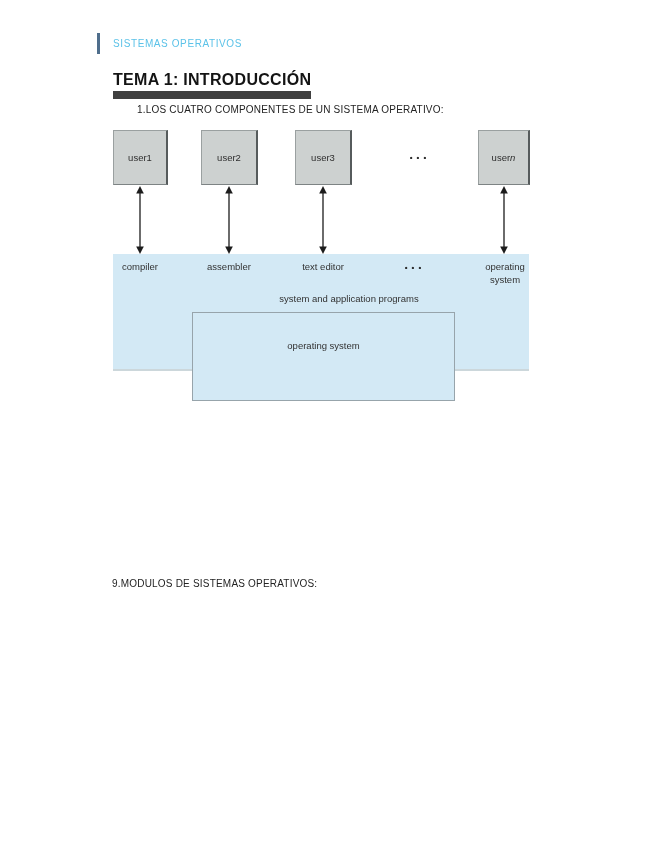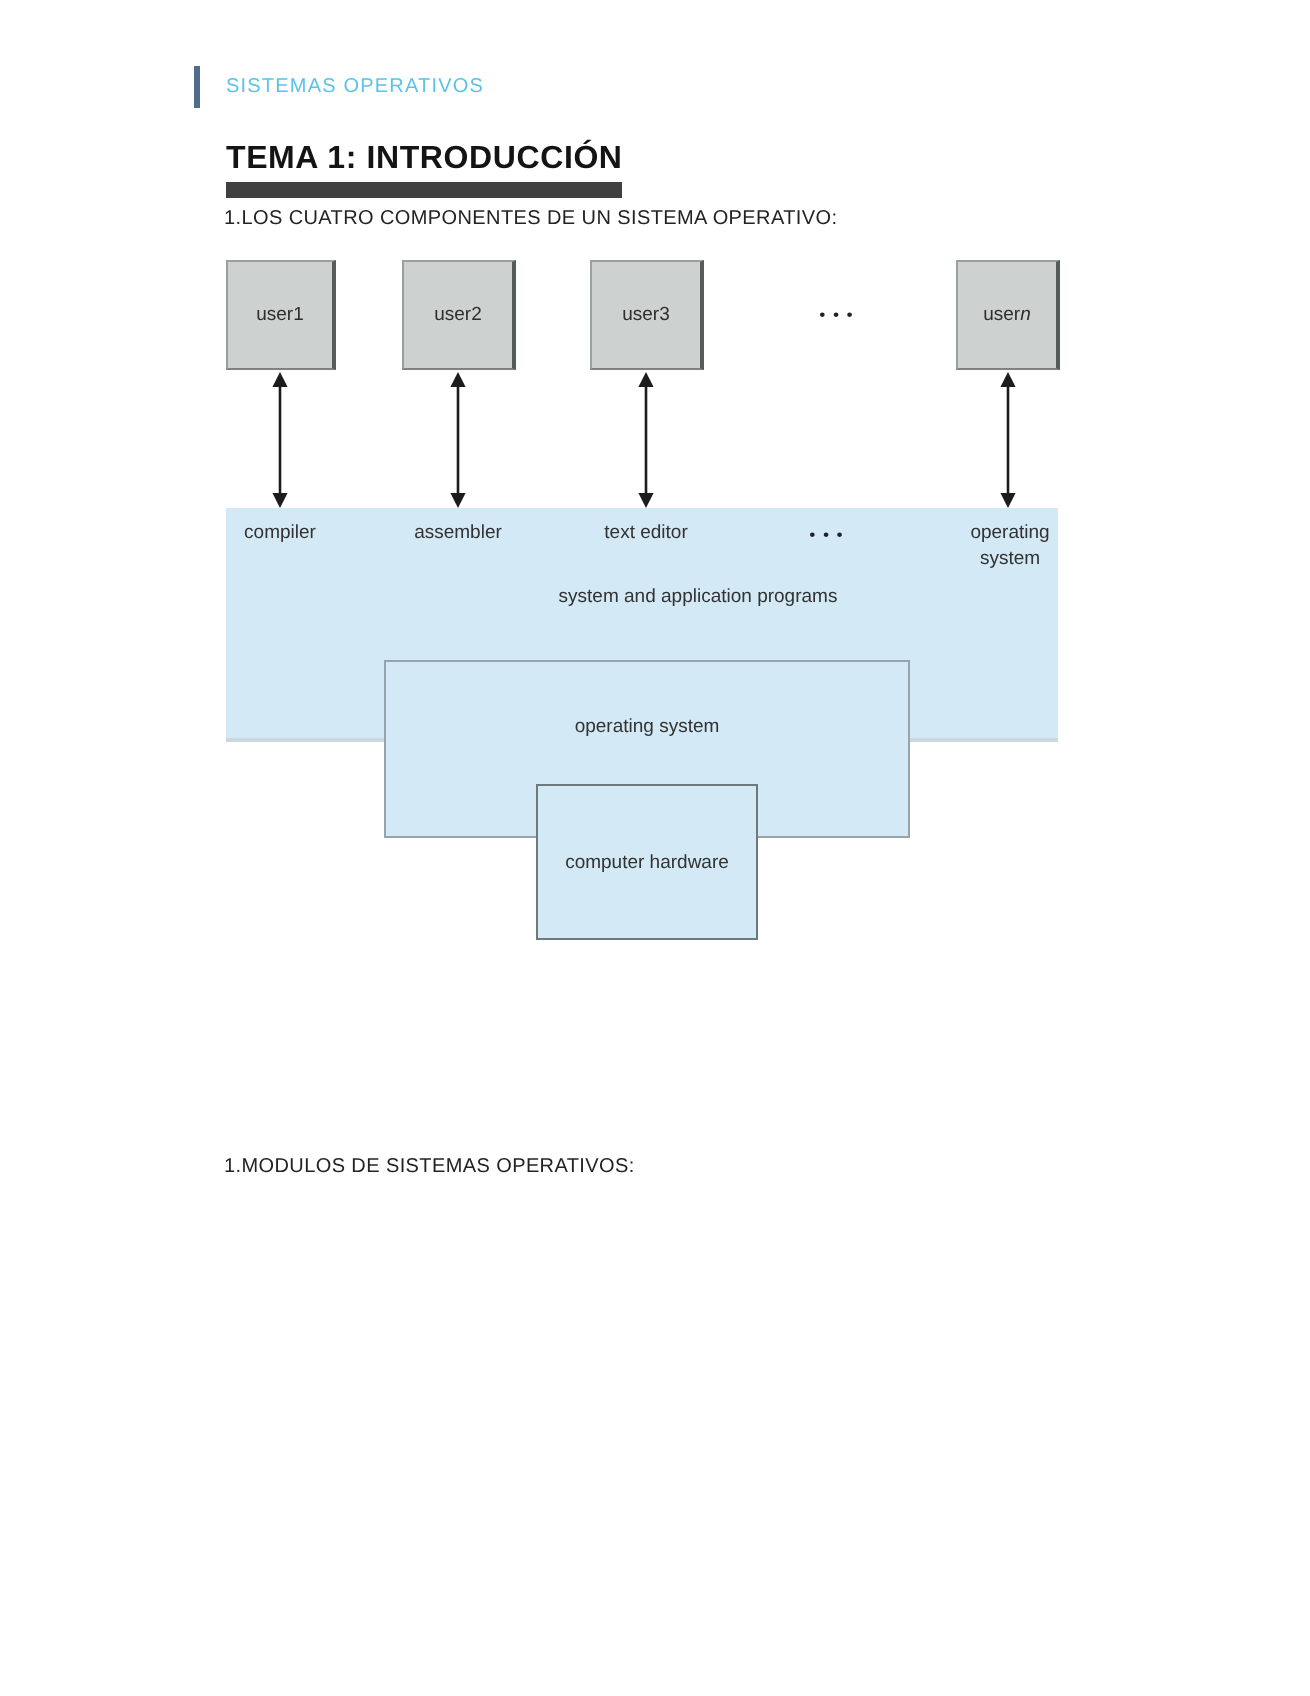--- a/index.html
+++ b/index.html
@@ -11,21 +11,21 @@
   
   .accent-bar{position:absolute; left:97px; top:33px; width:3px; height:21px;
     background:var(--accent-bar,#4f6e8c);}
   .course-label{position:absolute; left:113px; top:38px; font-size:10px;
     letter-spacing:0.6px; font-weight:500; color:var(--accent-text,#5bc2e8);}
   .page-title{position:absolute; left:113px; top:71px; margin:0; font-size:16px;
     font-weight:700; letter-spacing:0.3px; color:#141414;
     border-bottom:8px solid #404040; padding-bottom:2px;}
   .section-heading{position:absolute; left:112px; font-size:10px; color:#232323;
     letter-spacing:0.2px; font-weight:500;}
-  .sec1{top:104px;}
+  .sec1{top:104px;margin-left:25px;}
   .sec2{top:578px;}
 
   
   .user-box{position:absolute; top:130px; height:55px; box-sizing:border-box;
     background:var(--user-box-fill,#cdd1d0);
     border:1px solid #9aa0a0; border-right:2px solid #565b5c; border-bottom:1px solid #7d8384;
     display:flex; align-items:center; justify-content:center;
     font-size:9.5px; line-height:12px; color:#2e2e2e;}
   .ub1{left:113px; width:55px;}
   .ub2{left:201px; width:57px;}
@@ -44,21 +44,21 @@
   .blue-rect{position:absolute; left:113px; top:254px; width:416px; height:115px;
     background:var(--panel-blue,#d3e9f5); border-bottom:2px solid #ccd7db; box-sizing:content-box;}
 
   .prog-label{position:absolute; top:260px; width:80px; text-align:center;
     font-size:9.5px; color:#323232; line-height:13px;}
   .p1{left:100px;} .p2{left:189px;} .p3{left:283px;} .p4{left:465px;}
 
   .sap-label{position:absolute; left:113px; top:293px; width:416px; text-align:center;
     font-size:9.5px; color:#323232;margin-left:28px;}
 
-  .os-box{position:absolute; left:192px; top:330px; width:263px; height:89px;
+  .os-box{position:absolute; left:192px; top:312px; width:263px; height:89px;
     box-sizing:border-box; background:var(--panel-blue,#d3e9f5);
     border:1px solid #97a4ab; display:flex; justify-content:center; align-items:flex-start;
     padding-top:27px; font-size:9.5px; color:#323232;}
   .hw-box{position:absolute; left:268px; top:392px; width:111px; height:78px;
     box-sizing:border-box; background:var(--panel-blue,#d3e9f5);
     border:1px solid #6e797d; display:flex; justify-content:center; align-items:center;
     font-size:9.5px; color:#323232; text-align:center;}
 </style>
 </head>
 <body>
@@ -121,19 +121,16 @@
     <span style="display:block">operating</span>
     <span style="display:block">system</span>
   </div>
 
   <div class="sap-label">system and application programs</div>
 
   <div class="os-box">
     <span>operating system</span>
   </div>
 
-  <div class="hw-box">
-    <span>computer hardware</span>
-  </div>
 
-  <div class="section-heading sec2">1.MODULOS DE SISTEMAS OPERATIVOS:</div>
+  <div class="section-heading sec2">9.MODULOS DE SISTEMAS OPERATIVOS:</div>
 
 </div>
 
 </body></html>

